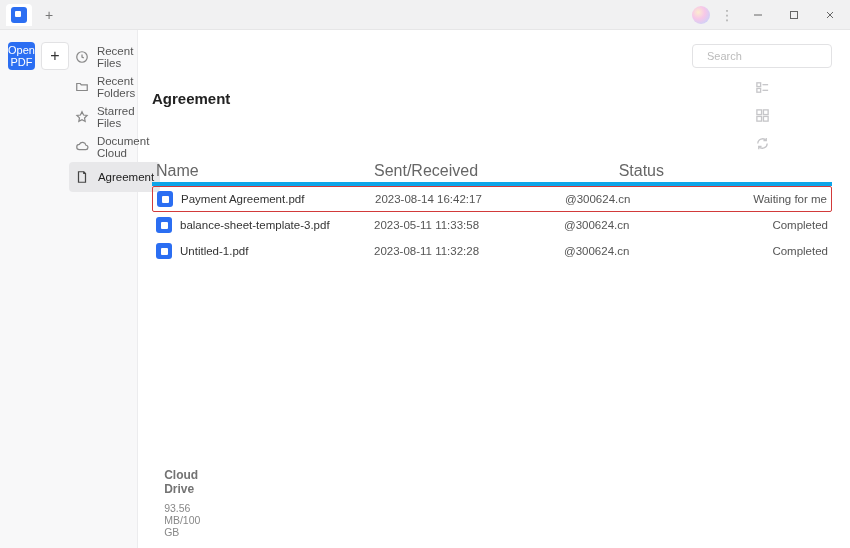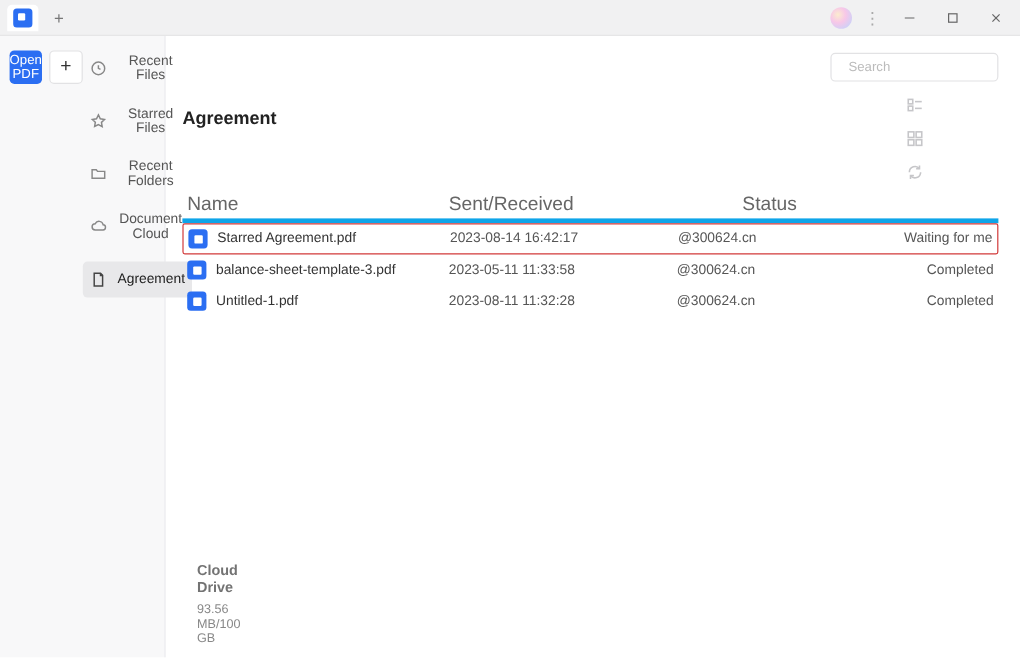--- a/index.html
+++ b/index.html
@@ -73,21 +73,21 @@
     cursor:pointer;
   }
   .add-btn {
     width:28px; height:28px;
     background:#fff; border:1px solid #e2e2e4;
     border-radius:4px;
     font-size:16px; color:#333;
     display:flex; align-items:center; justify-content:center;
     cursor:pointer;
   }
-  .nav { display:flex; flex-direction:column; gap:14px;text-align:center; }
+  .nav { display:flex; flex-direction:column; gap:0; }
   .nav-item {
     height:30px; display:flex; align-items:center;
     padding:0 6px; gap:8px;
     border-radius:4px; cursor:pointer;
     color:#555; font-size:11.5px;
   }
   .nav-item.selected { background:#e8e8ea; color:#222; font-weight:500;}
   .nav-icon { width:15px; height:15px; display:flex; align-items:center; justify-content:center; color:#888;}
   .nav-icon svg{ width:14px; height:14px; stroke:#888; fill:none; stroke-width:1.4;}
   .nav-item.selected .nav-icon svg{ stroke:#444;}
@@ -193,32 +193,32 @@
           <svg viewBox="0 0 16 16">
               <circle cx="8" cy="8" r="6"></circle>
               <path d="M8 5v3l2 1"></path>
             </svg>
         </span>
         <span>Recent Files</span>
       </div>
       <div class="nav-item">
         <span class="nav-icon">
           <svg viewBox="0 0 16 16">
+              <path d="M2 4h4l1.2 1.5H14V12H2z"></path>
+            </svg>
+        </span>
+        <span>Recent Folders</span>
+      </div>
+      <div class="nav-item">
+        <span class="nav-icon">
+          <svg viewBox="0 0 16 16">
               <path d="M8 2l1.8 3.7 4 .6-2.9 2.8.7 4L8 11.2 4.4 13l.7-4L2.2 6.3l4-.6z"></path>
             </svg>
         </span>
         <span>Starred Files</span>
-      </div>
-      <div class="nav-item">
-        <span class="nav-icon">
-          <svg viewBox="0 0 16 16">
-              <path d="M2 4h4l1.2 1.5H14V12H2z"></path>
-            </svg>
-        </span>
-        <span>Recent Folders</span>
       </div>
       <div class="nav-item">
         <span class="nav-icon">
           <svg viewBox="0 0 16 16">
               <path d="M5 11a3 3 0 010-6 4 4 0 017.5 1A2.5 2.5 0 0112 11H5z"></path>
             </svg>
         </span>
         <span>Document Cloud</span>
       </div>
       <div class="nav-item selected">
@@ -276,21 +276,21 @@
     <div class="table">
       <div class="thead">
         <div class="col-name">Name</div>
         <div class="col-sent">Sent/Received</div>
         <div class="col-status">Status</div>
       </div>
       <div id="tbody">
           <div class="trow hl">
             <div class="cell col-name">
               <span class="file-ico"></span>
-              <span>Starred Agreement.pdf</span>
+              <span>Payment Agreement.pdf</span>
             </div>
             <div class="cell col-sent muted">2023-08-14 16:42:17</div>
             <div class="cell col-sender muted">@300624.cn</div>
             <div class="cell col-status muted" style="justify-content: flex-end;">Waiting for me</div>
           </div>
           <div class="trow">
             <div class="cell col-name">
               <span class="file-ico"></span>
               <span>balance-sheet-template-3.pdf</span>
             </div>

